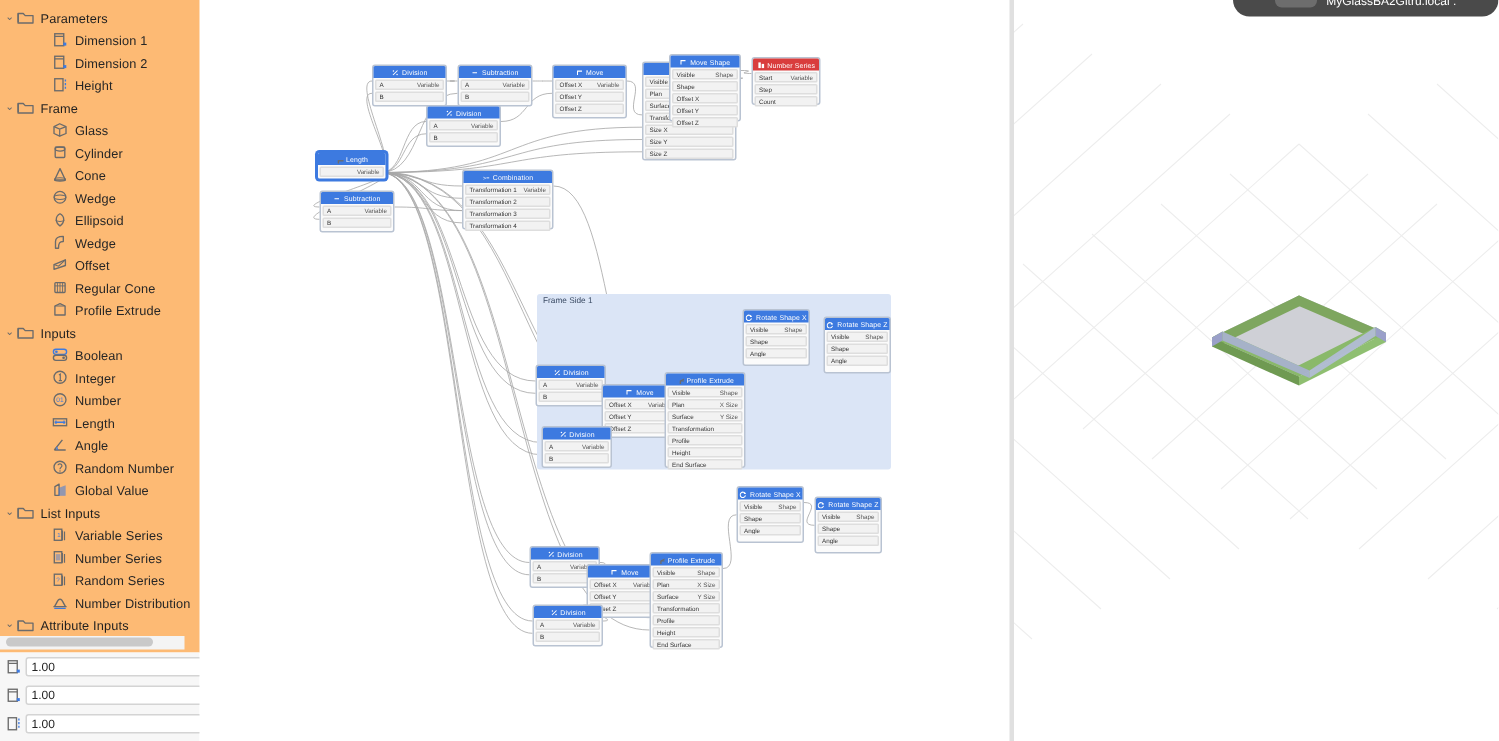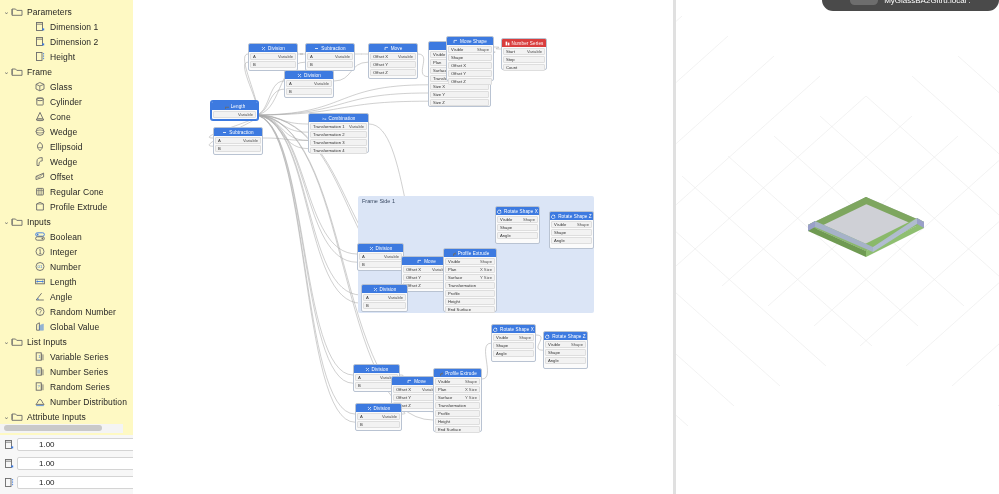--- a/index.html
+++ b/index.html
@@ -8,21 +8,21 @@
     font-family: "Liberation Sans", sans-serif;
     font-size: 8px;
     background:#ffffff;
     color:#222;
   }
   #app { position:relative; width:999px; height:494px; }
 
   
   #sidebar {
     position:absolute; left:0; top:0; width:139px; height:435px;
-    background:#fef9c3; overflow:hidden;
+    background:#fdba74; overflow:hidden;
     border-right:1px solid #e6e6e6;
   }
   .tree { padding-top:4px; }
   .t-row { display:flex; align-items:center; height:15px; padding-left:2px; white-space:nowrap; }
   .t-row .lbl { font-size:8.5px; color:#262626; letter-spacing:.1px; }
   .grp .lbl { color:#1f1f1f; }
   .chev { width:9px; font-size:7px; color:#6b6b6b; text-align:center; line-height:15px; }
   .folder { width:13px; height:11px; position:relative; margin-right:3px; }
   .folder svg { display:block; }
   .child { padding-left:33px; }
@@ -35,21 +35,21 @@
   
   #sb-hscroll { position:absolute; left:0; top:424px; width:123px; height:9px; background:#f4f4f4; }
   #sb-hthumb { position:absolute; left:4px; top:425px; width:98px; height:6px; background:#c9c9c9; border-radius:3px; }
 
   
   #params { position:absolute; left:0; top:435px; width:133px; height:59px; background:#f7f7f7; }
   .p-row { display:flex; align-items:center; height:19px; padding:0 2px; }
   .p-ic { width:13px; height:13px; margin:0 2px 0 1px; display:flex; align-items:center; justify-content:center; }
   .p-field {
     flex:1; height:13px; background:#fff; border:1px solid #d4d4d4; border-radius:2px;
-    font-size:8px; color:#222; padding:0 21px; line-height:12px; font-family:"Liberation Sans",sans-serif;
+    font-size:8px; color:#222; padding:0 3px; line-height:12px; font-family:"Liberation Sans",sans-serif;
   }
   .p-btn { width:13px; height:13px; margin-left:3px; display:flex; align-items:center; justify-content:center; }
 
   
   #canvas { position:absolute; left:133px; top:0; width:542px; height:494px; background:#ffffff; overflow:hidden; }
   #divider { position:absolute; left:673px; top:0; width:3px; height:494px; background:#e0e0e0; }
 
   .group-frame {
     position:absolute; background:#dbe5f6; border-radius:2px;
   }

